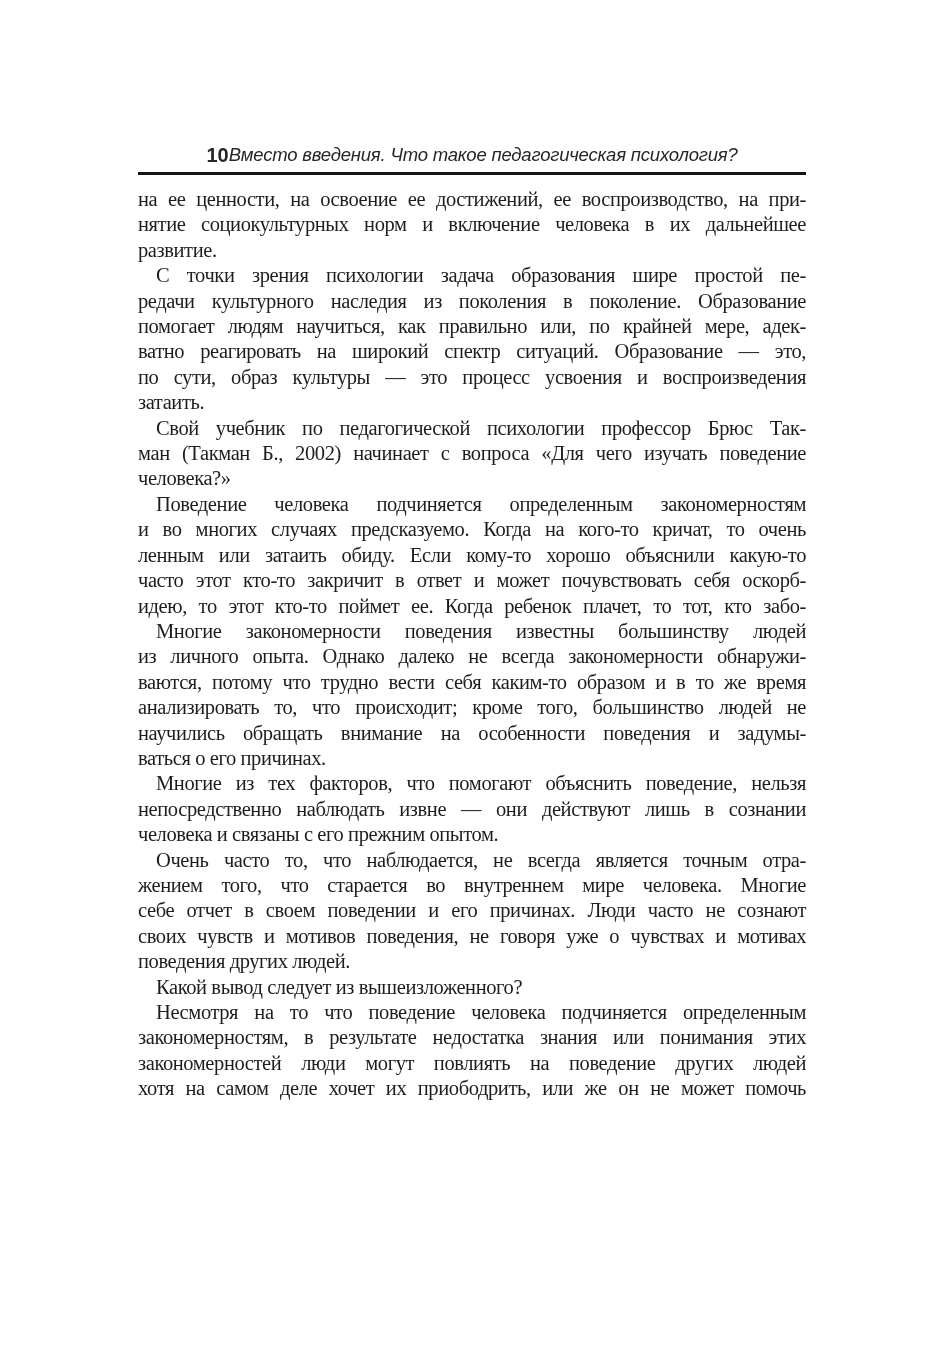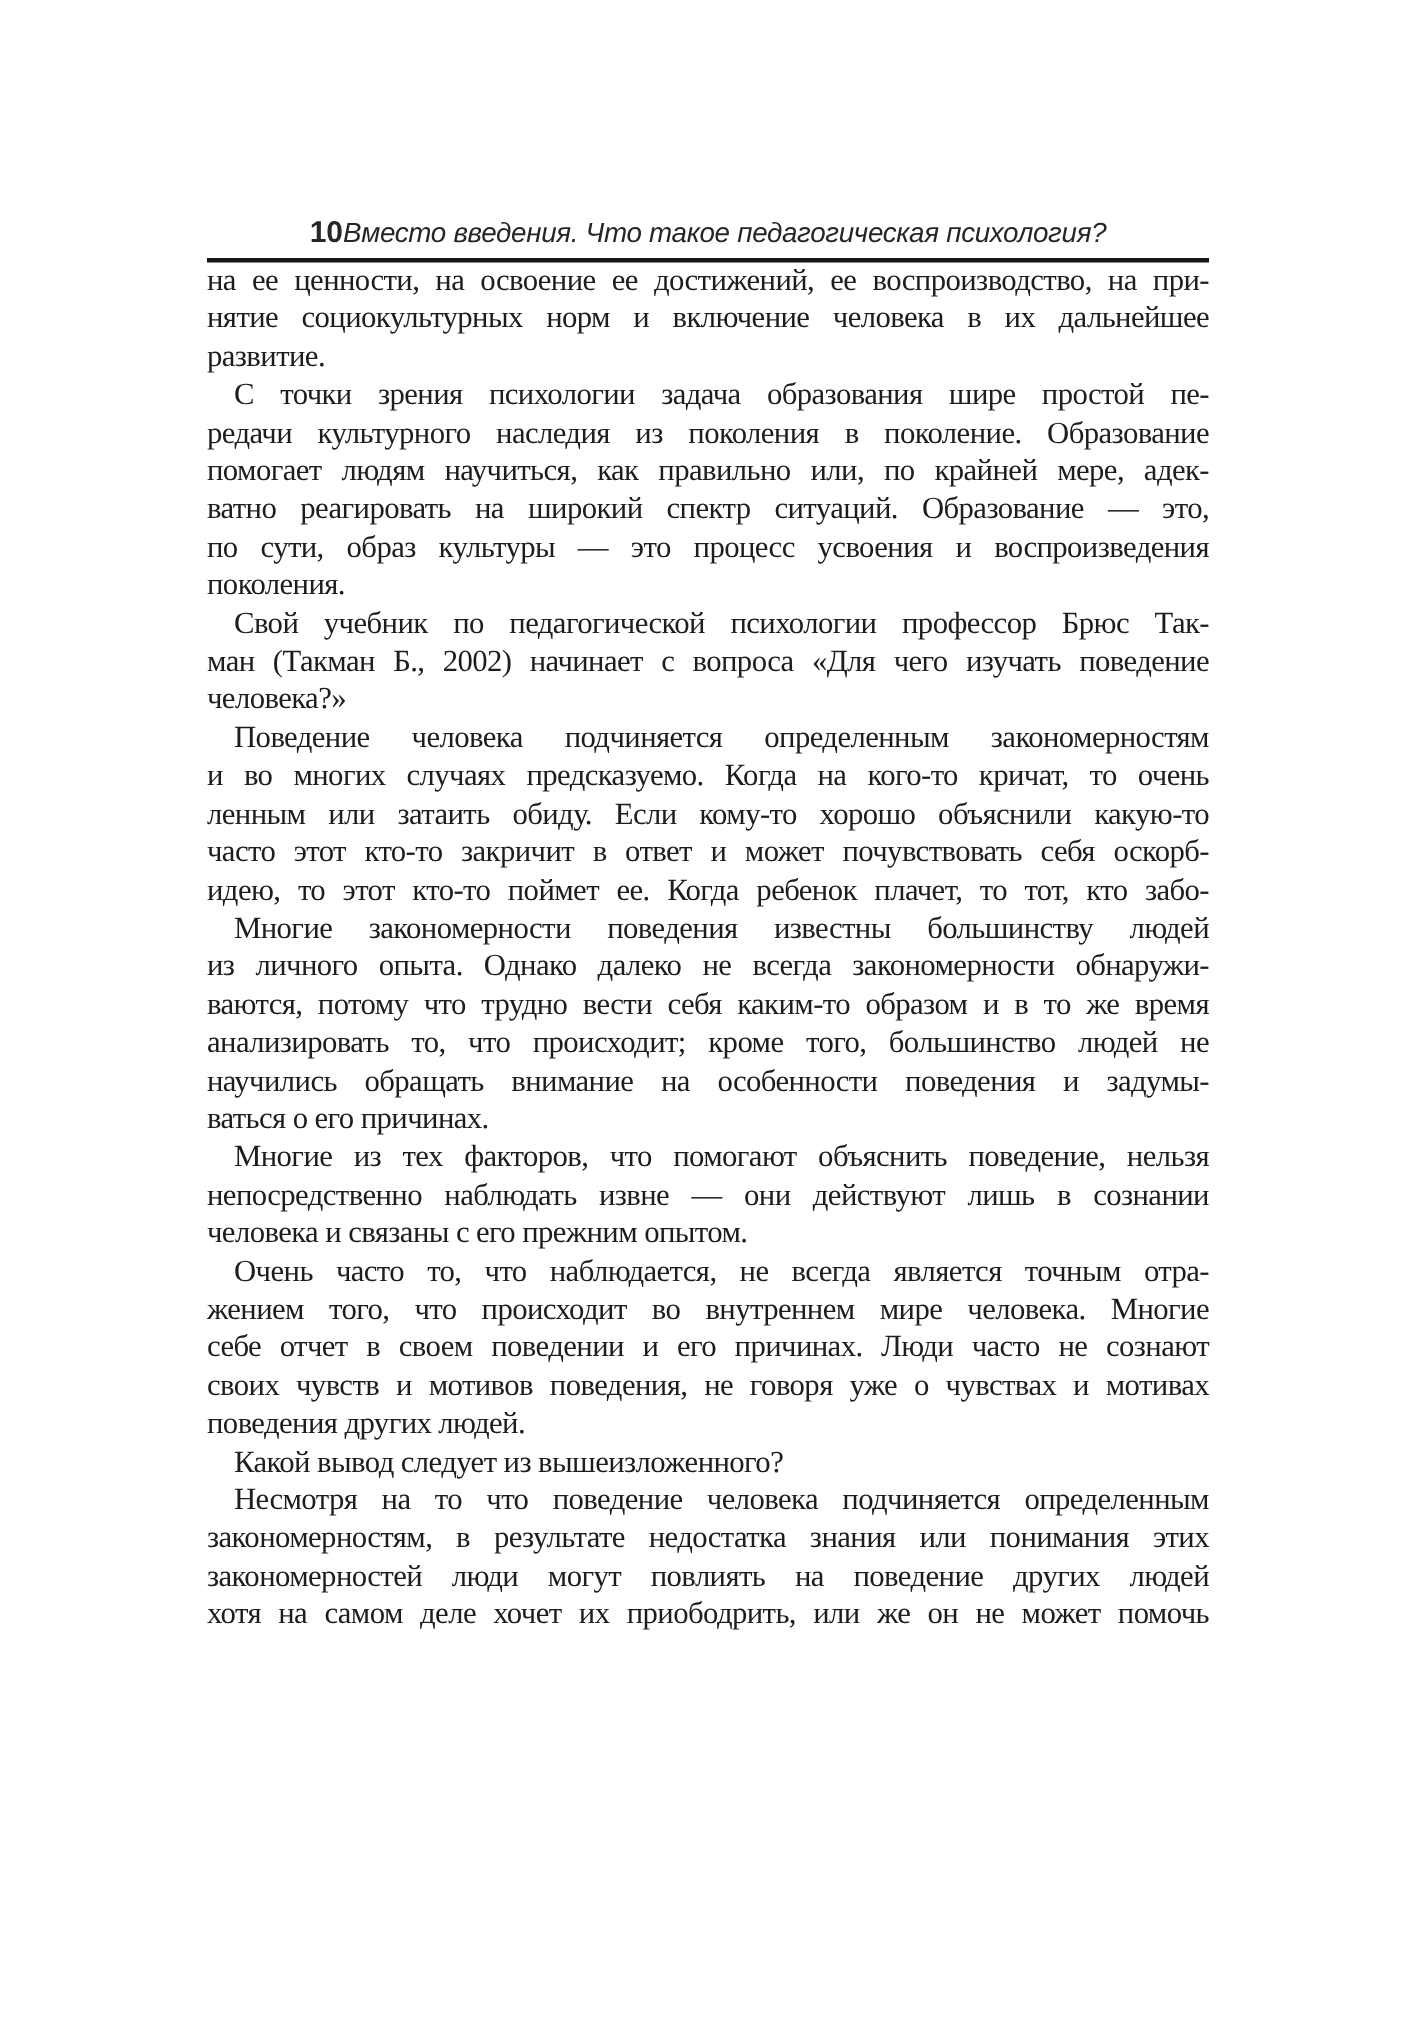--- a/index.html
+++ b/index.html
@@ -31,21 +31,21 @@
   }
   .running-title {
     font-size: 18.5px;
     line-height: 22px;
     letter-spacing: -0.2px;
     font-style: italic;
   }
   .text-block {
     position: absolute;
     left: 138px;
-    top: 175px;
+    top: 187px;
     width: 668px;
     font-family: "Liberation Serif", serif;
     font-size: 20.5px;
     line-height: 25.4px;
     letter-spacing: -0.4px;
     color: var(--body-text, #1d1d1d);
   }
   .para { margin: 0; }
   .line {
     text-align: justify;
@@ -69,21 +69,21 @@
         <div class="line">на ее ценности, на освоение ее достижений, ее воспроизводство, на при-</div>
         <div class="line">нятие социокультурных норм и включение человека в их дальнейшее</div>
         <div class="line last">развитие.</div>
       </div>
       <div class="para">
         <div class="line indent">С точки зрения психологии задача образования шире простой пе-</div>
         <div class="line">редачи культурного наследия из поколения в поколение. Образование</div>
         <div class="line">помогает людям научиться, как правильно или, по крайней мере, адек-</div>
         <div class="line">ватно реагировать на широкий спектр ситуаций. Образование — это,</div>
         <div class="line">по сути, образ культуры — это процесс усвоения и воспроизведения</div>
-        <div class="line last">поколения.</div>
+        <div class="line last">затаить.</div>
       </div>
       <div class="para">
         <div class="line indent">Свой учебник по педагогической психологии профессор Брюс Так-</div>
         <div class="line"><span>ман (Такман Б., 2002) начинает с вопроса </span><b>«Для чего изучать поведение</b></div>
         <div class="line last"><b>человека?»</b></div>
       </div>
       <div class="para">
         <div class="line indent">Поведение человека подчиняется определенным закономерностям</div>
         <div class="line">и во многих случаях предсказуемо. Когда на кого-то кричат, то очень</div>
         <div class="line">ленным или затаить обиду. Если кому-то хорошо объяснили какую-то</div>
@@ -98,21 +98,21 @@
         <div class="line">научились обращать внимание на особенности поведения и задумы-</div>
         <div class="line last">ваться о его причинах.</div>
       </div>
       <div class="para">
         <div class="line indent">Многие из тех факторов, что помогают объяснить поведение, нельзя</div>
         <div class="line">непосредственно наблюдать извне — они действуют лишь в сознании</div>
         <div class="line last">человека и связаны с его прежним опытом.</div>
       </div>
       <div class="para">
         <div class="line indent">Очень часто то, что наблюдается, не всегда является точным отра-</div>
-        <div class="line">жением того, что происходит во внутреннем мире человека. Многие</div>
+        <div class="line">жением того, что старается во внутреннем мире человека. Многие</div>
         <div class="line">себе отчет в своем поведении и его причинах. Люди часто не сознают</div>
         <div class="line">своих чувств и мотивов поведения, не говоря уже о чувствах и мотивах</div>
         <div class="line last">поведения других людей.</div>
       </div>
       <div class="para">
         <div class="line last indent">Какой вывод следует из вышеизложенного?</div>
       </div>
       <div class="para">
         <div class="line indent">Несмотря на то что поведение человека подчиняется определенным</div>
         <div class="line">закономерностям, в результате недостатка знания или понимания этих</div>

